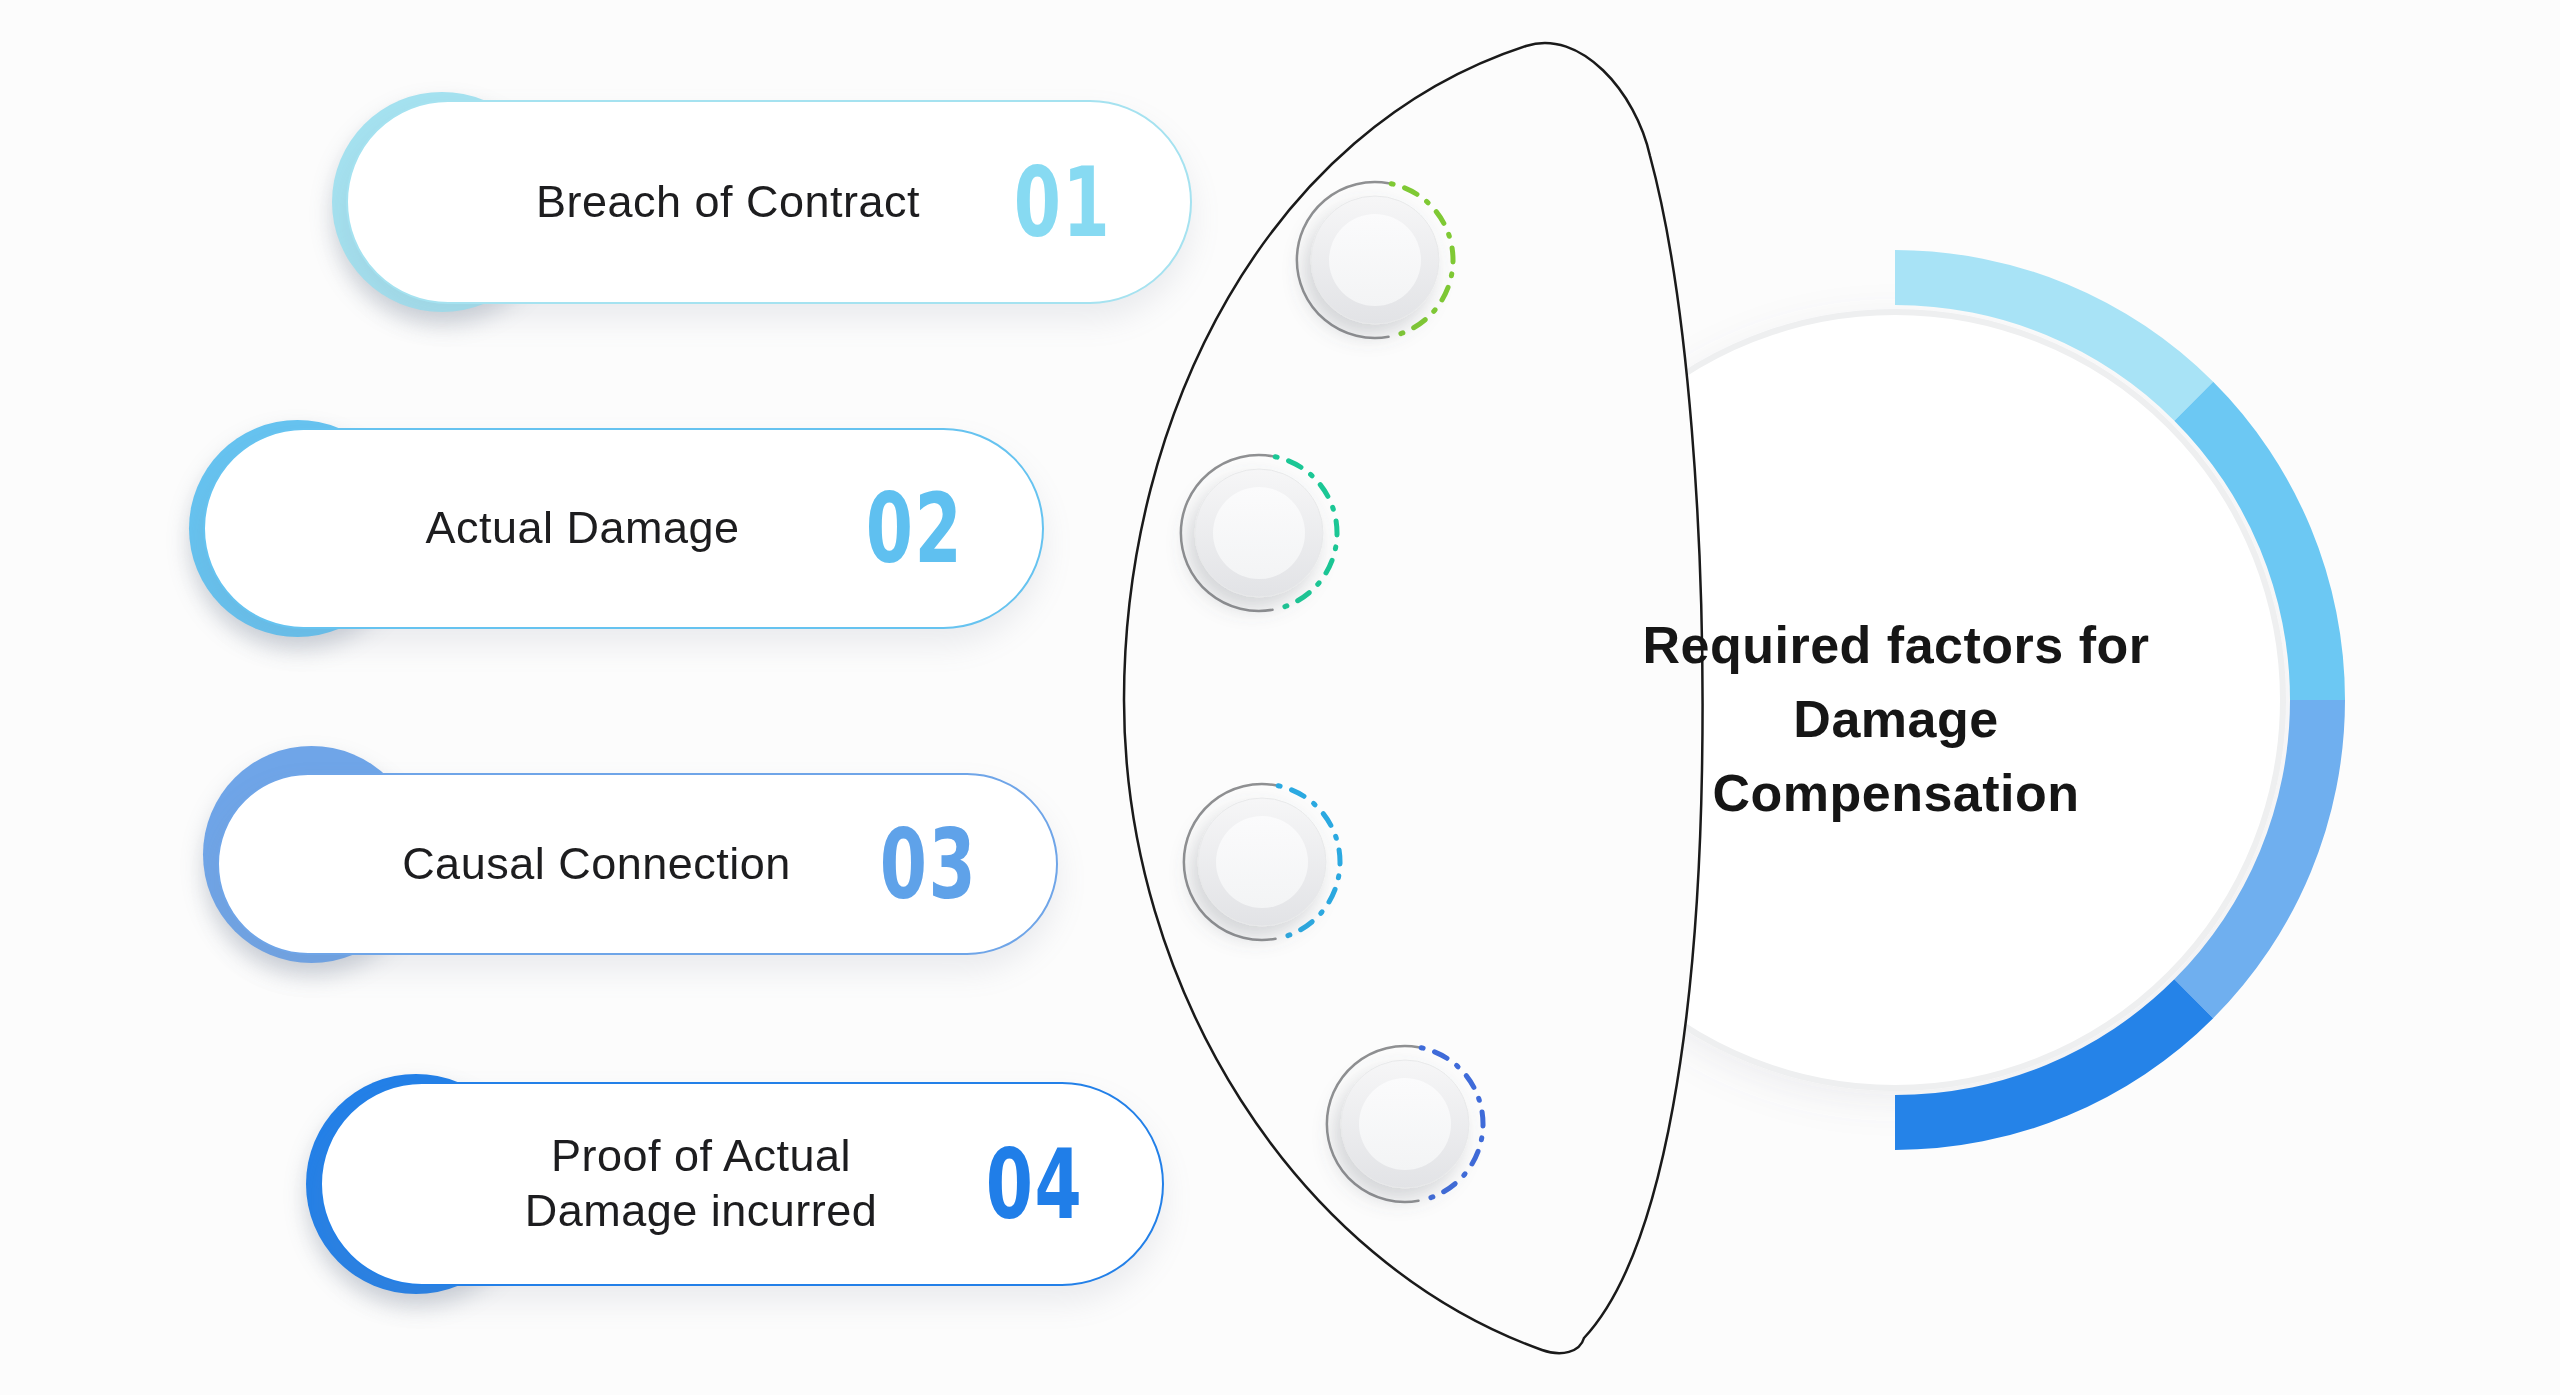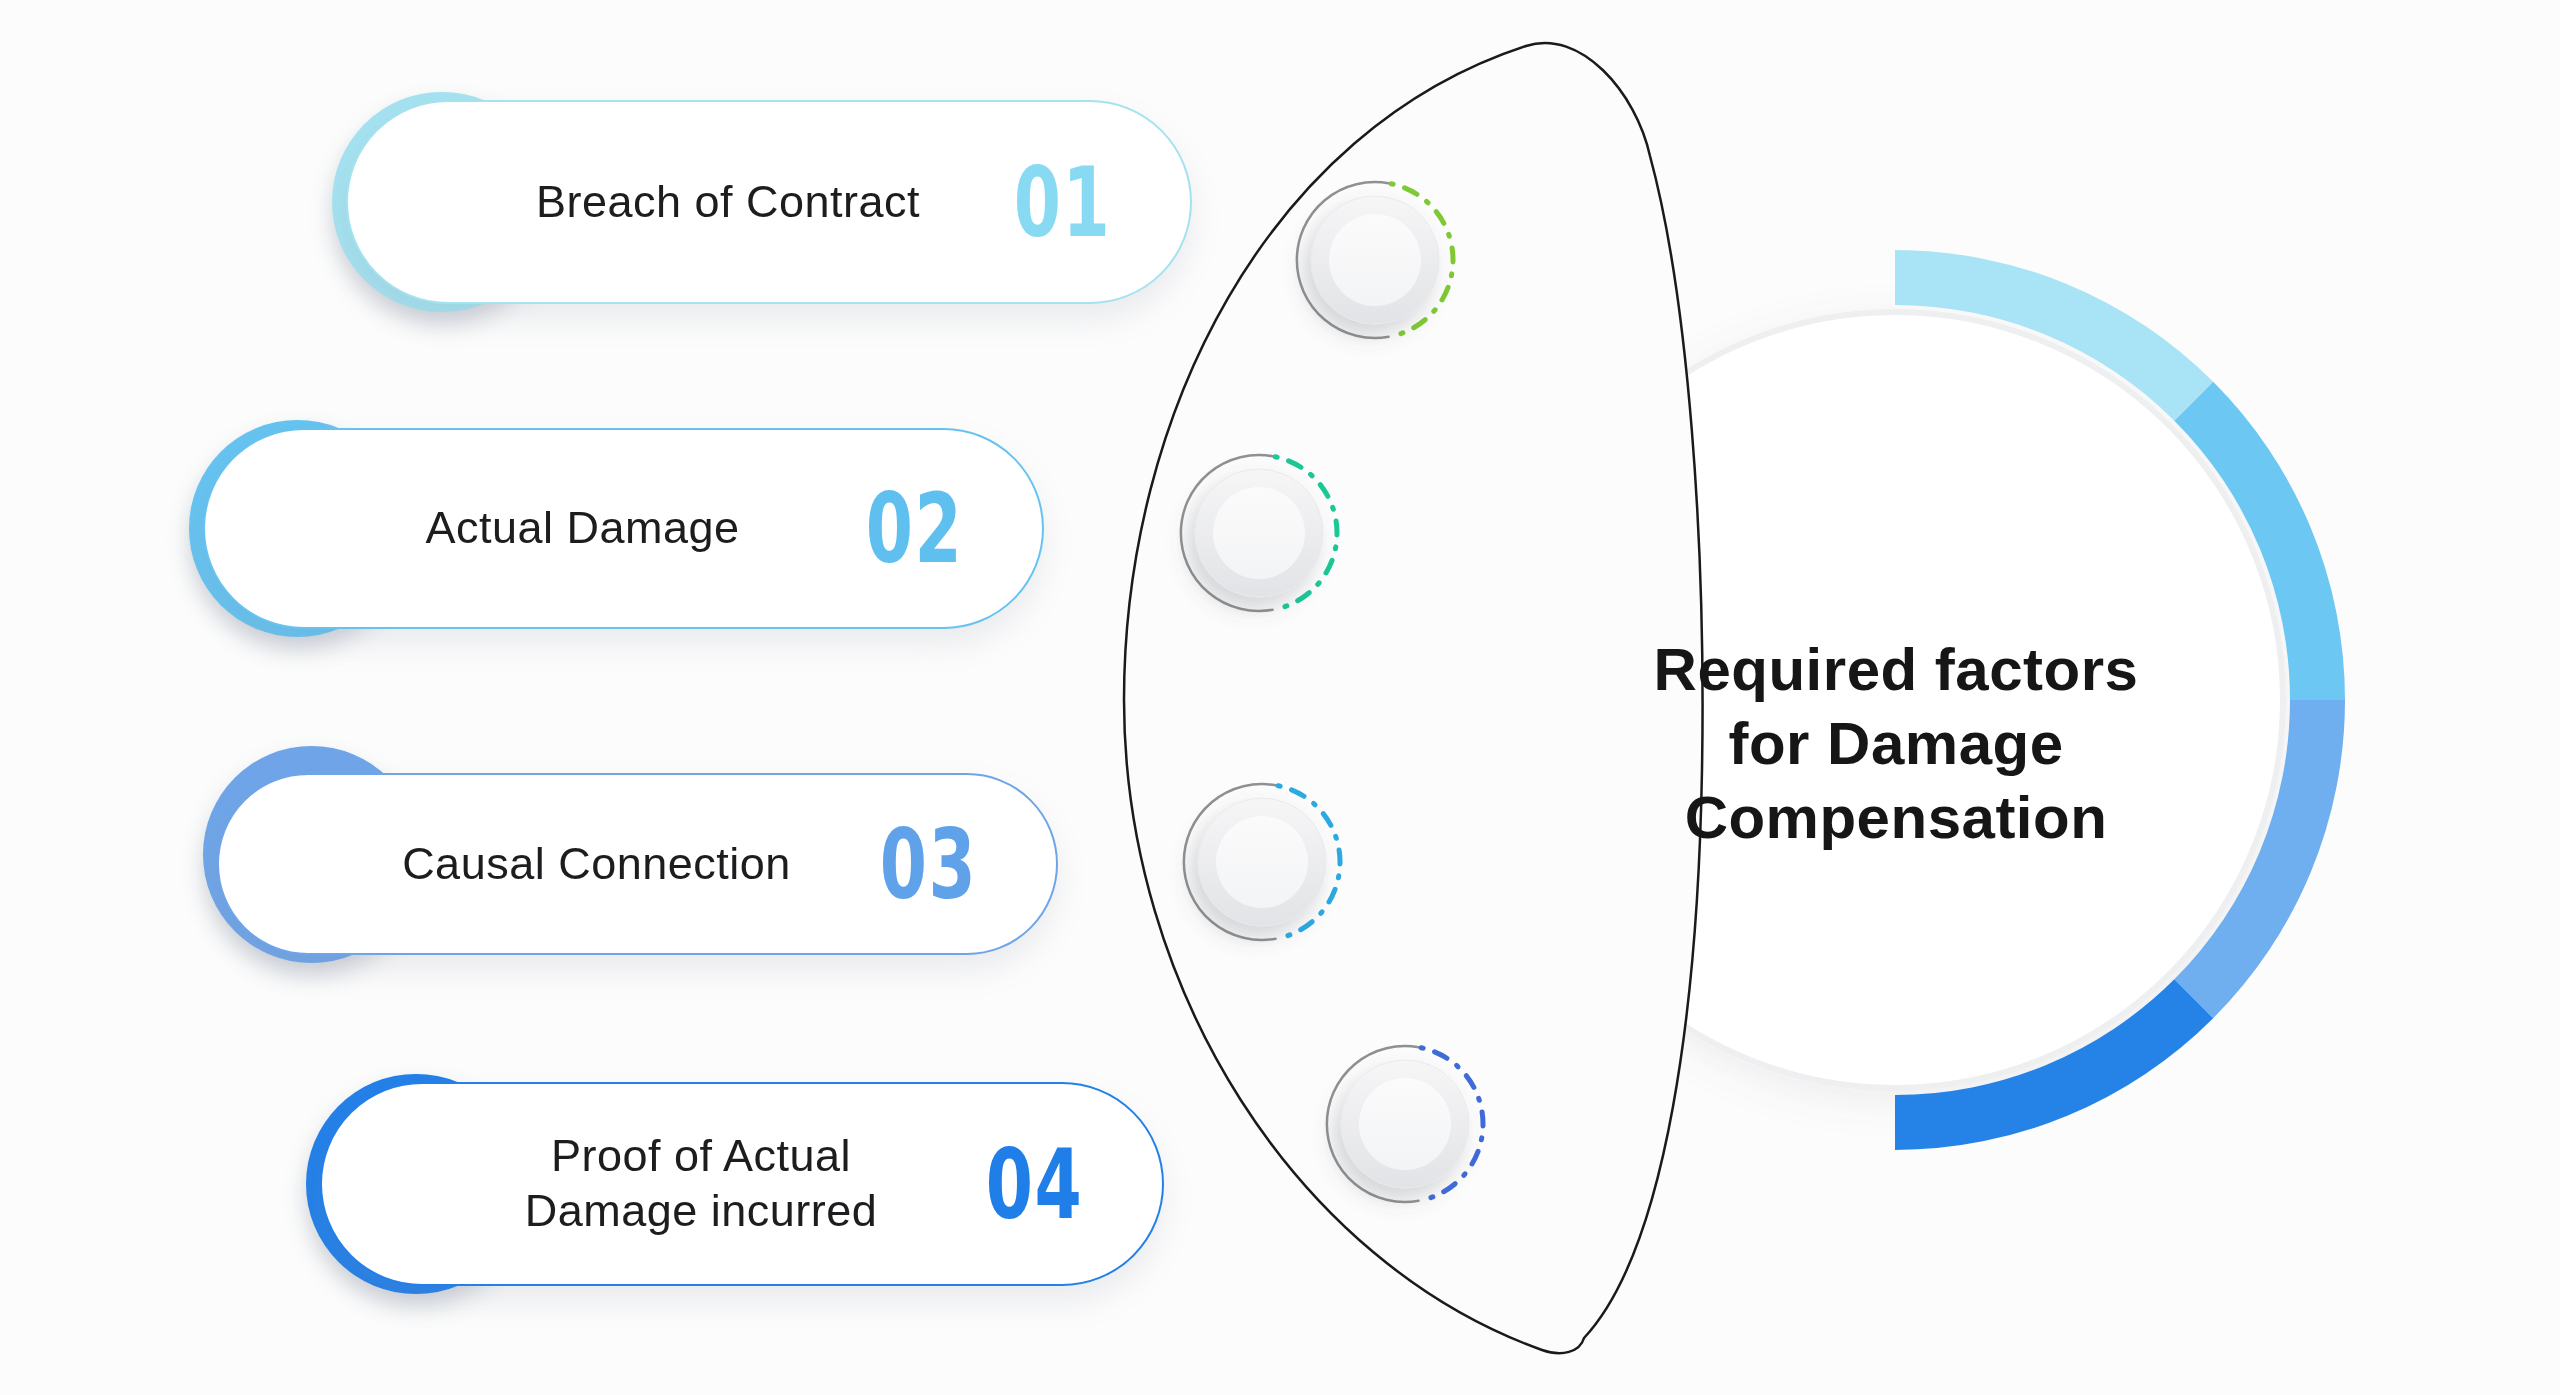--- a/index.html
+++ b/index.html
@@ -38,22 +38,22 @@
   .pill-2{left:203px;top:428px;width:841px;height:201px;}
   .pill-3{left:217px;top:754px;width:841px;height:201px;}
   .pill-4{left:320px;top:1082px;width:844px;height:204px;}
   .pill-1 .accent-moon{width:220px;height:220px;left:-14px;top:-8px;}
   .pill-2 .accent-moon{width:217px;height:217px;left:-14px;top:-8px;}
   .pill-3 .accent-moon{width:217px;height:217px;left:-14px;top:-8px;}
   .pill-4 .accent-moon{width:220px;height:220px;left:-14px;top:-8px;}
 
   
   .center-title{
-    position:absolute;left:1610px;top:633px;width:572px;
-    text-align:center;font-weight:700;font-size:60px;line-height:74px;
+    position:absolute;left:1610px;top:608px;width:572px;
+    text-align:center;font-weight:700;font-size:52px;line-height:74px;
     letter-spacing:.5px;color:#161616;
   }
 </style>
 </head>
 <body style="background: rgb(252, 252, 252);">
 
 <div class="canvas">
 
   <svg class="art" viewBox="0 0 2560 1395">
     <defs>

